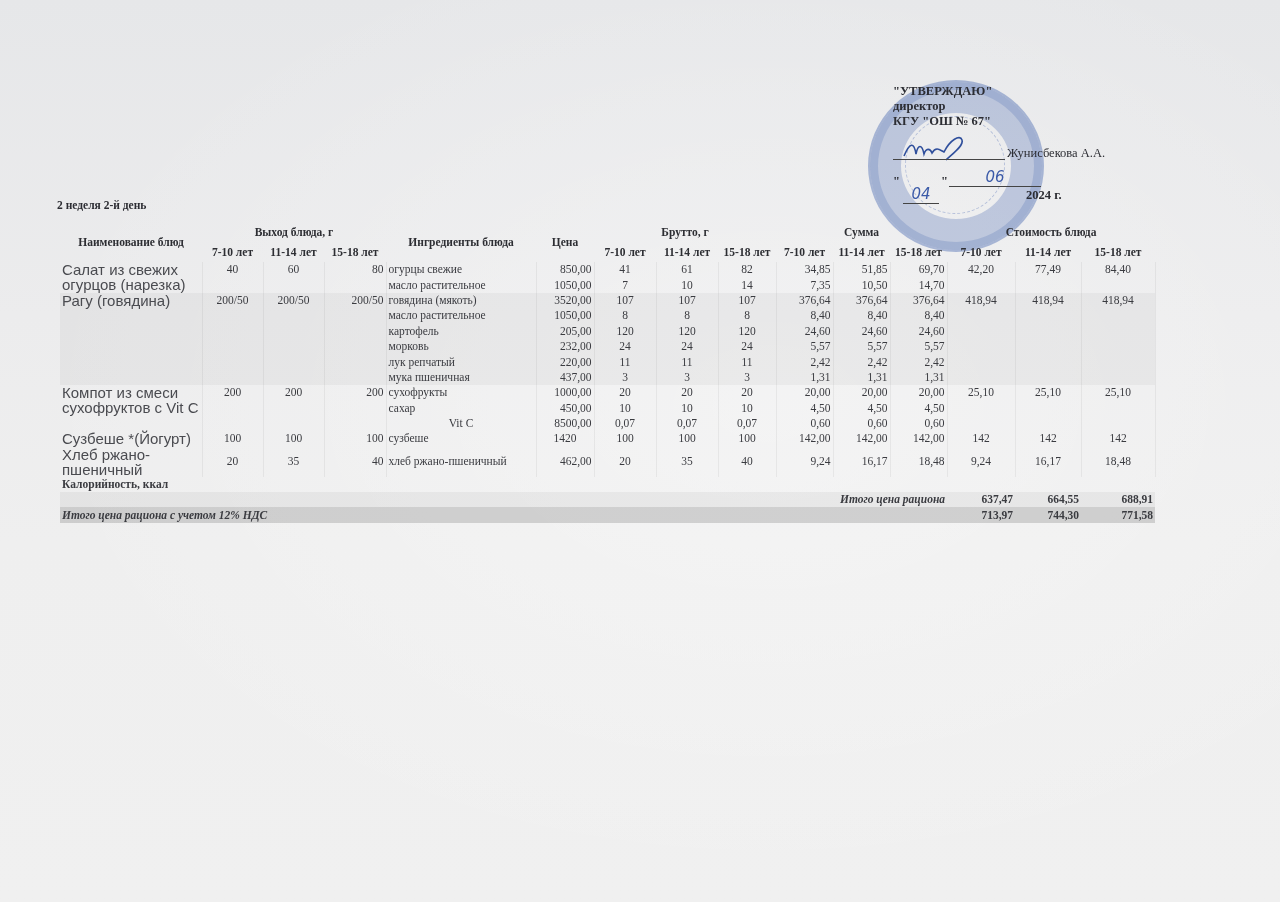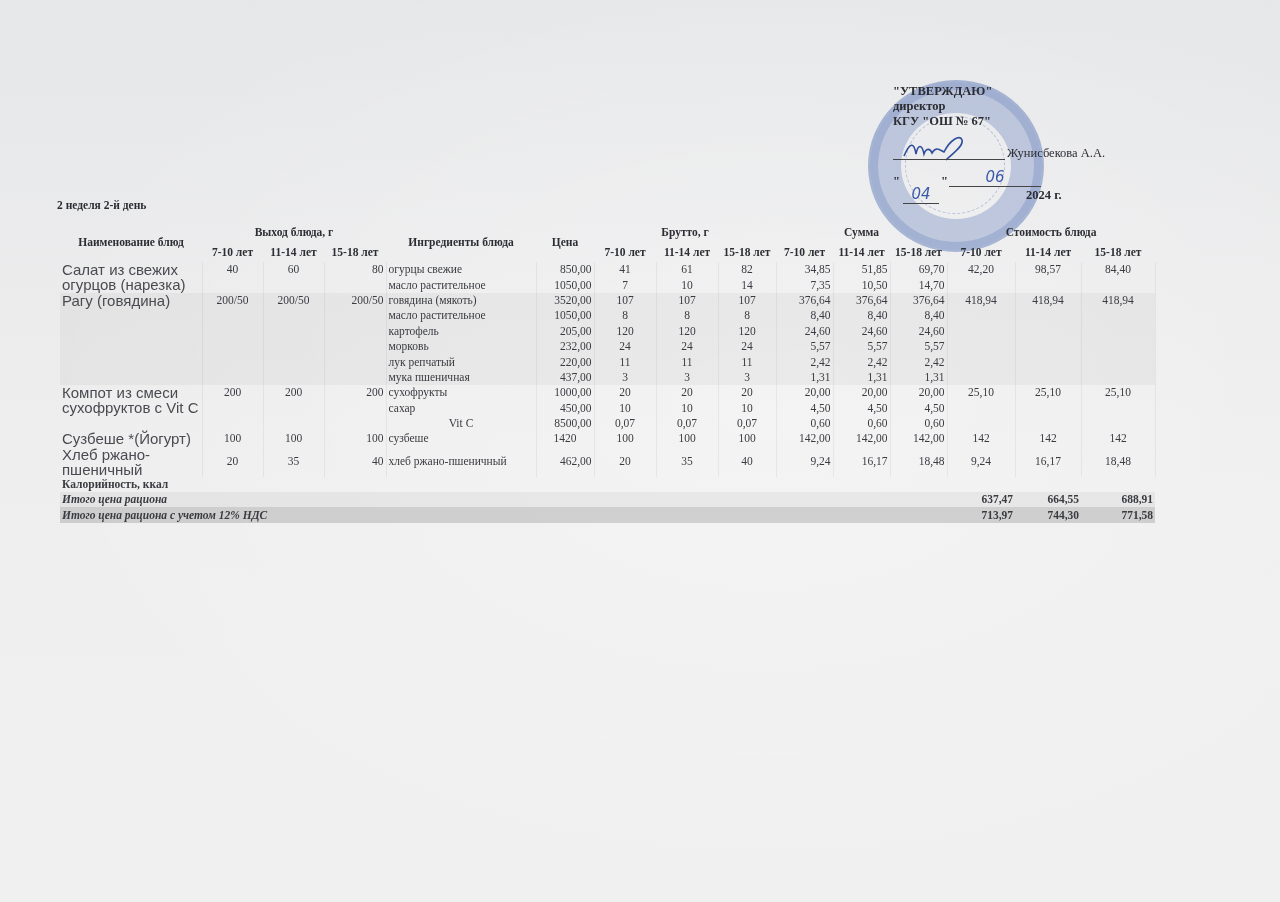--- a/index.html
+++ b/index.html
@@ -71,21 +71,21 @@
   .tbl .h2 th { height: 20px; }
   .tbl td.c { text-align: center; }
   .tbl td.r { text-align: right; }
   .tbl td.l { text-align: left; }
   .tbl td.dish { white-space: normal; line-height: 15px; vertical-align: top; font-family: Liberation Sans, sans-serif; font-size: 15px; color: #4a4b50; }
   .tbl td.ing { font-family: "Liberation Serif", serif; margin-left: 13px; }
   .shade { background: rgba(0,0,0,0.035); }
   .grid td { border-right: 1px solid rgba(0,0,0,0.05); }
   tr.cal td { font-weight: bold; }
   tr.total td { font-weight: bold; background: rgba(0,0,0,0.045); }
-  tr.total td.lab { font-style: italic; }
+  tr.total td.lab { font-style: italic; text-align: right; }
   tr.vat td { font-weight: bold; background: rgba(0,0,0,0.14); }
   tr.vat td.lab { font-style: italic; }
   .top { vertical-align: top; }
 </style>
 </head>
 <body>
 
 <div class="page">
 
   <div class="stamp"></div>
@@ -163,21 +163,21 @@
         <td class="r top" rowspan="2">80</td>
         <td class="l ing">огурцы свежие</td>
         <td class="r">850,00</td>
         <td class="c">41</td>
         <td class="c">61</td>
         <td class="c">82</td>
         <td class="r">34,85</td>
         <td class="r">51,85</td>
         <td class="r">69,70</td>
         <td class="c top" rowspan="2">42,20</td>
-        <td class="c top" rowspan="2">98,57</td>
+        <td class="c top" rowspan="2">77,49</td>
         <td class="c top" rowspan="2">84,40</td>
       </tr>
       <tr class="grid">
         <td class="l ing">масло растительное</td>
         <td class="r">1050,00</td>
         <td class="c">7</td>
         <td class="c">10</td>
         <td class="c">14</td>
         <td class="r">7,35</td>
         <td class="r">10,50</td>

